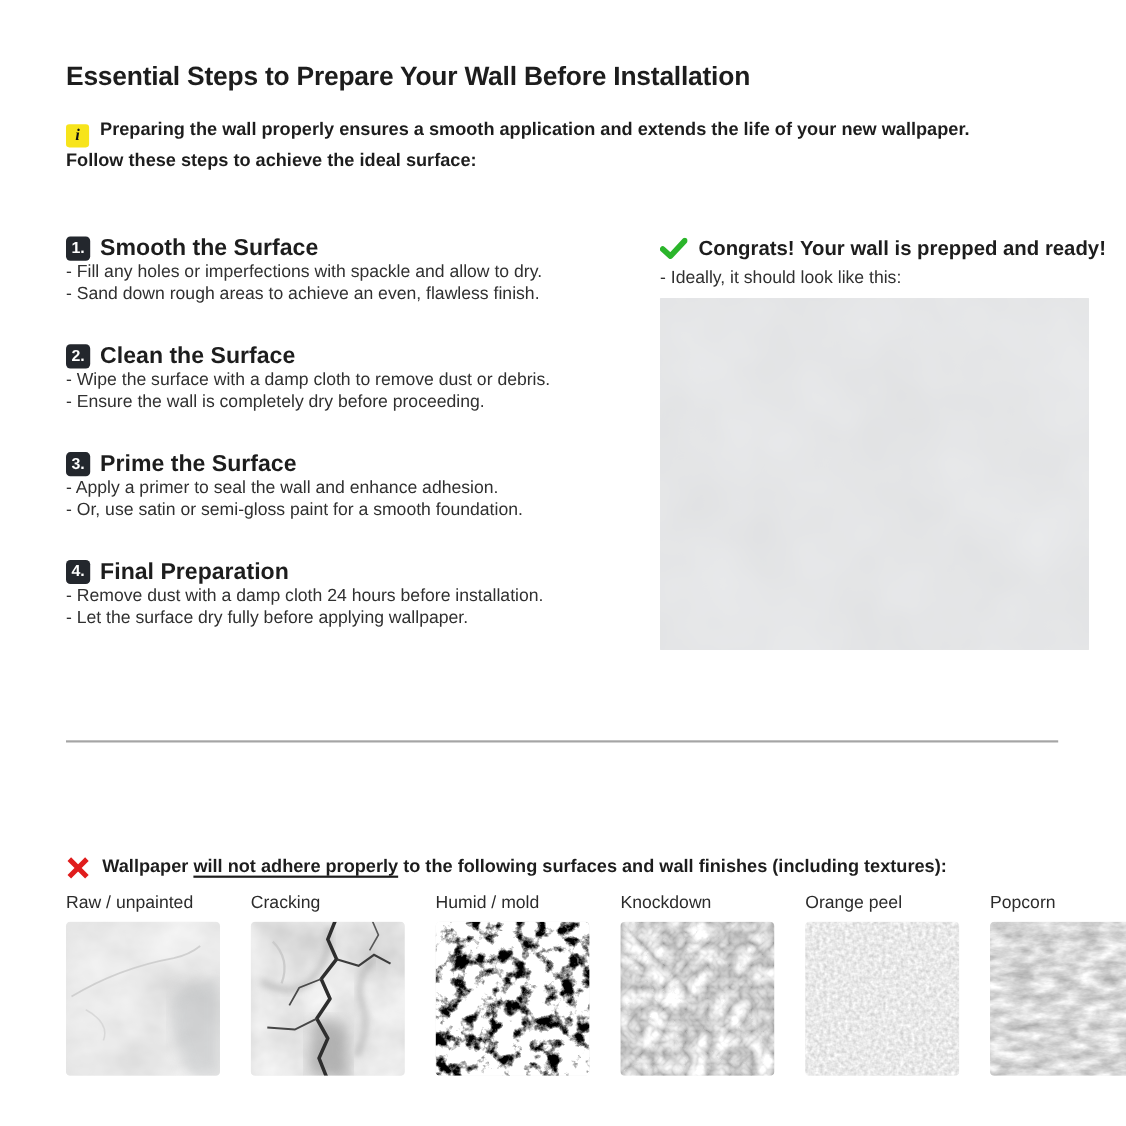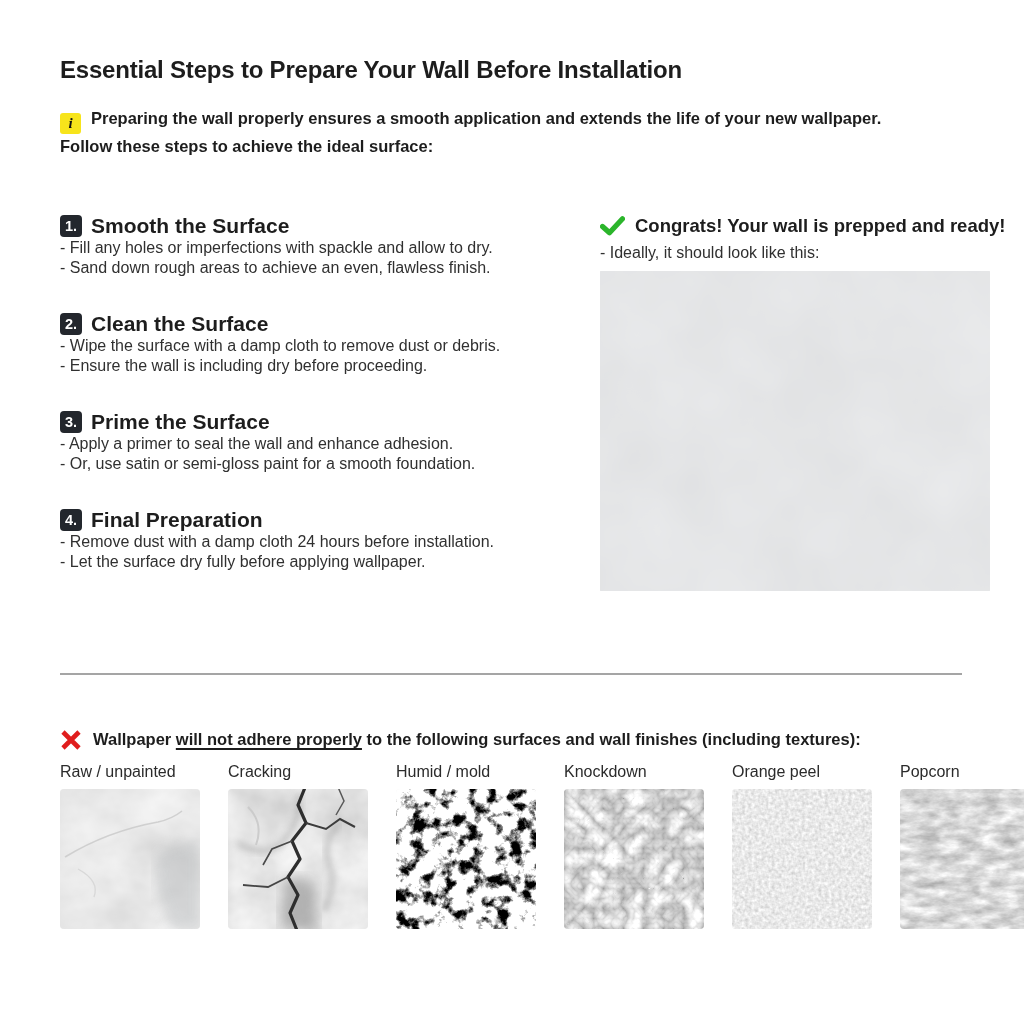--- a/index.html
+++ b/index.html
@@ -18,21 +18,21 @@
   .step-title{font-size:21px;font-weight:700;color:var(--text-dark,#1d1d1d);}
   .bullet{font-size:16px;line-height:20.5px;color:var(--text-body,#303030);white-space:nowrap;}
   .step .bullet:first-of-type{margin-top:6px;}
   .right-col{margin-left:auto;width:390px;flex:none;padding-left:28px;}
   .result-head{display:flex;align-items:center;gap:10px;height:24px;white-space:nowrap;}
   .check{color:var(--check-green,#2bb52b);flex:none;display:inline-flex;}
   .result-title{font-size:18.5px;font-weight:700;color:var(--text-dark,#1d1d1d);}
   .result-sub{margin-top:5px;font-size:16px;line-height:20px;color:var(--text-body,#303030);}
   .wall{margin-top:8px;width:390px;height:320px;background:var(--wall-fill,#e5e6e7);overflow:hidden;border-radius:1px;}
   hr.divider{border:none;height:2px;background:var(--divider-gray,#a5a5a5);margin:82px 0 0 0;}
-  .warning{margin-top:52px;}
+  .warning{margin-top:101px;}
   .warn-head{display:flex;align-items:center;gap:11px;white-space:nowrap;height:26px;}
   .cross{color:var(--cross-red,#e01d1d);flex:none;display:inline-flex;}
   .warn-text{font-size:16.5px;font-weight:700;color:var(--text-dark,#1d1d1d);}
   .em-underline{text-decoration:underline;text-decoration-thickness:2px;text-underline-offset:3px;}
   .surfaces{display:flex;gap:28px;margin-top:10px;}
   .surface{margin:0;width:140px;flex:none;}
   .surface figcaption{font-size:16px;color:#2b2b2b;margin:0 0 8px 0;white-space:nowrap;}
   .thumb{width:140px;height:140px;border-radius:4px;overflow:hidden;background:#f3f3f3;line-height:0;}
 </style>
 </head>
@@ -142,21 +142,21 @@
         <div class="bullet">- Fill any holes or imperfections with spackle and allow to dry.</div>
         <div class="bullet">- Sand down rough areas to achieve an even, flawless finish.</div>
       </div>
 
       <div class="step">
         <div class="step-head">
           <span class="badge">2.</span>
           <span class="step-title">Clean the Surface</span>
         </div>
         <div class="bullet">- Wipe the surface with a damp cloth to remove dust or debris.</div>
-        <div class="bullet">- Ensure the wall is including dry before proceeding.</div>
+        <div class="bullet">- Ensure the wall is completely dry before proceeding.</div>
       </div>
 
       <div class="step">
         <div class="step-head">
           <span class="badge">3.</span>
           <span class="step-title">Prime the Surface</span>
         </div>
         <div class="bullet">- Apply a primer to seal the wall and enhance adhesion.</div>
         <div class="bullet">- Or, use satin or semi-gloss paint for a smooth foundation.</div>
       </div>

